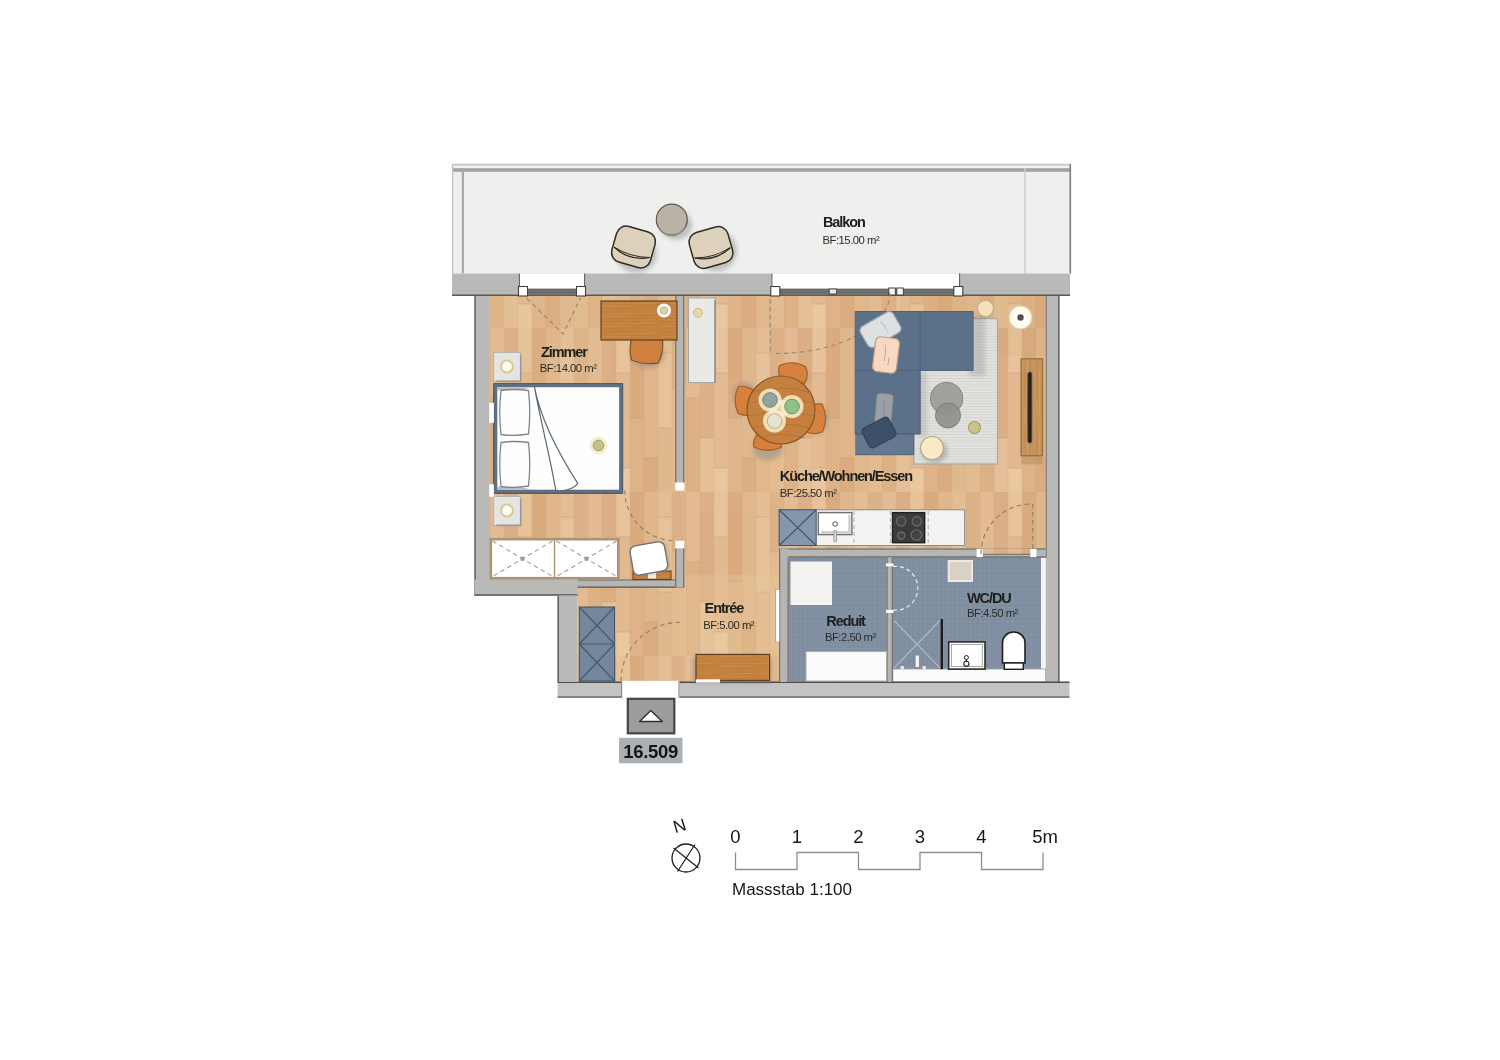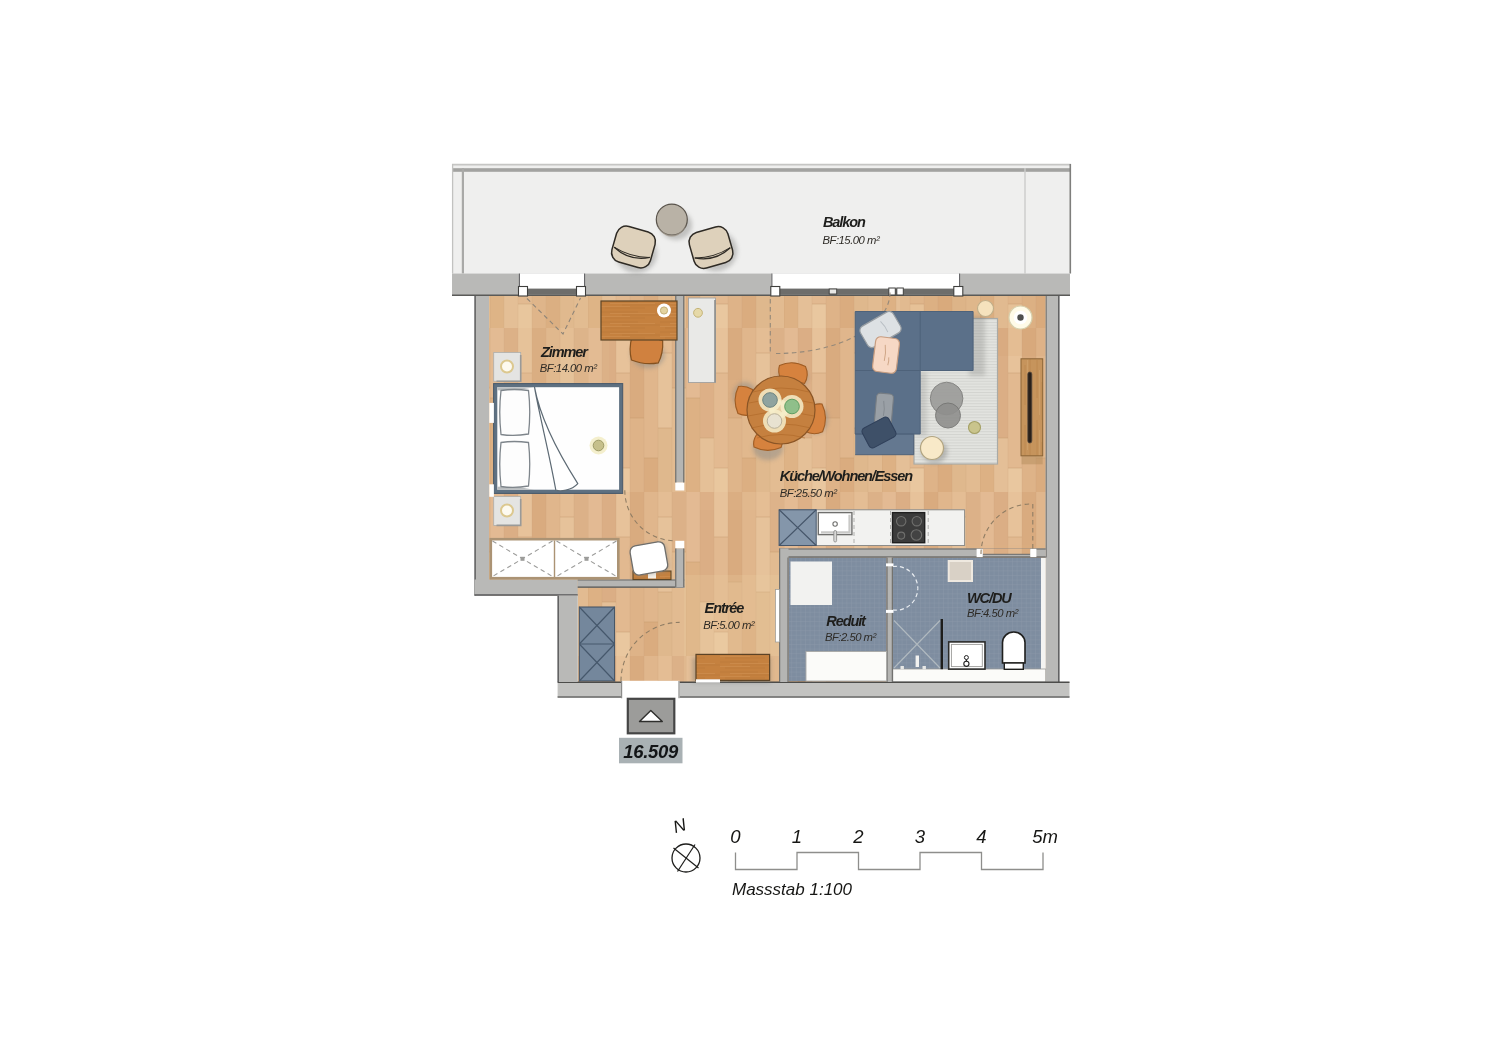--- a/index.html
+++ b/index.html
@@ -1,17 +1,17 @@
 <!DOCTYPE html>
 <html><head>
 <meta charset="utf-8">
 <style>
   html,body{margin:0;padding:0;background:#ffffff;}
   #page{position:relative;width:1500px;height:1060px;background:#ffffff;overflow:hidden;
-        font-family:"Liberation Sans", sans-serif;font-style:italic;}
+        font-family:"Liberation Sans", sans-serif;}
   svg{position:absolute;left:0;top:0;}
 </style>
 </head>
 <body>
 <div id="page">
 <svg width="1500" height="1060" viewBox="0 0 1500 1060">
 <defs>
   <pattern id="wood" width="98" height="164" patternUnits="userSpaceOnUse">
     <rect width="98" height="164" fill="#deb68c"></rect>
     <rect x="0" width="14" height="70" fill="#e3ba93"></rect>

